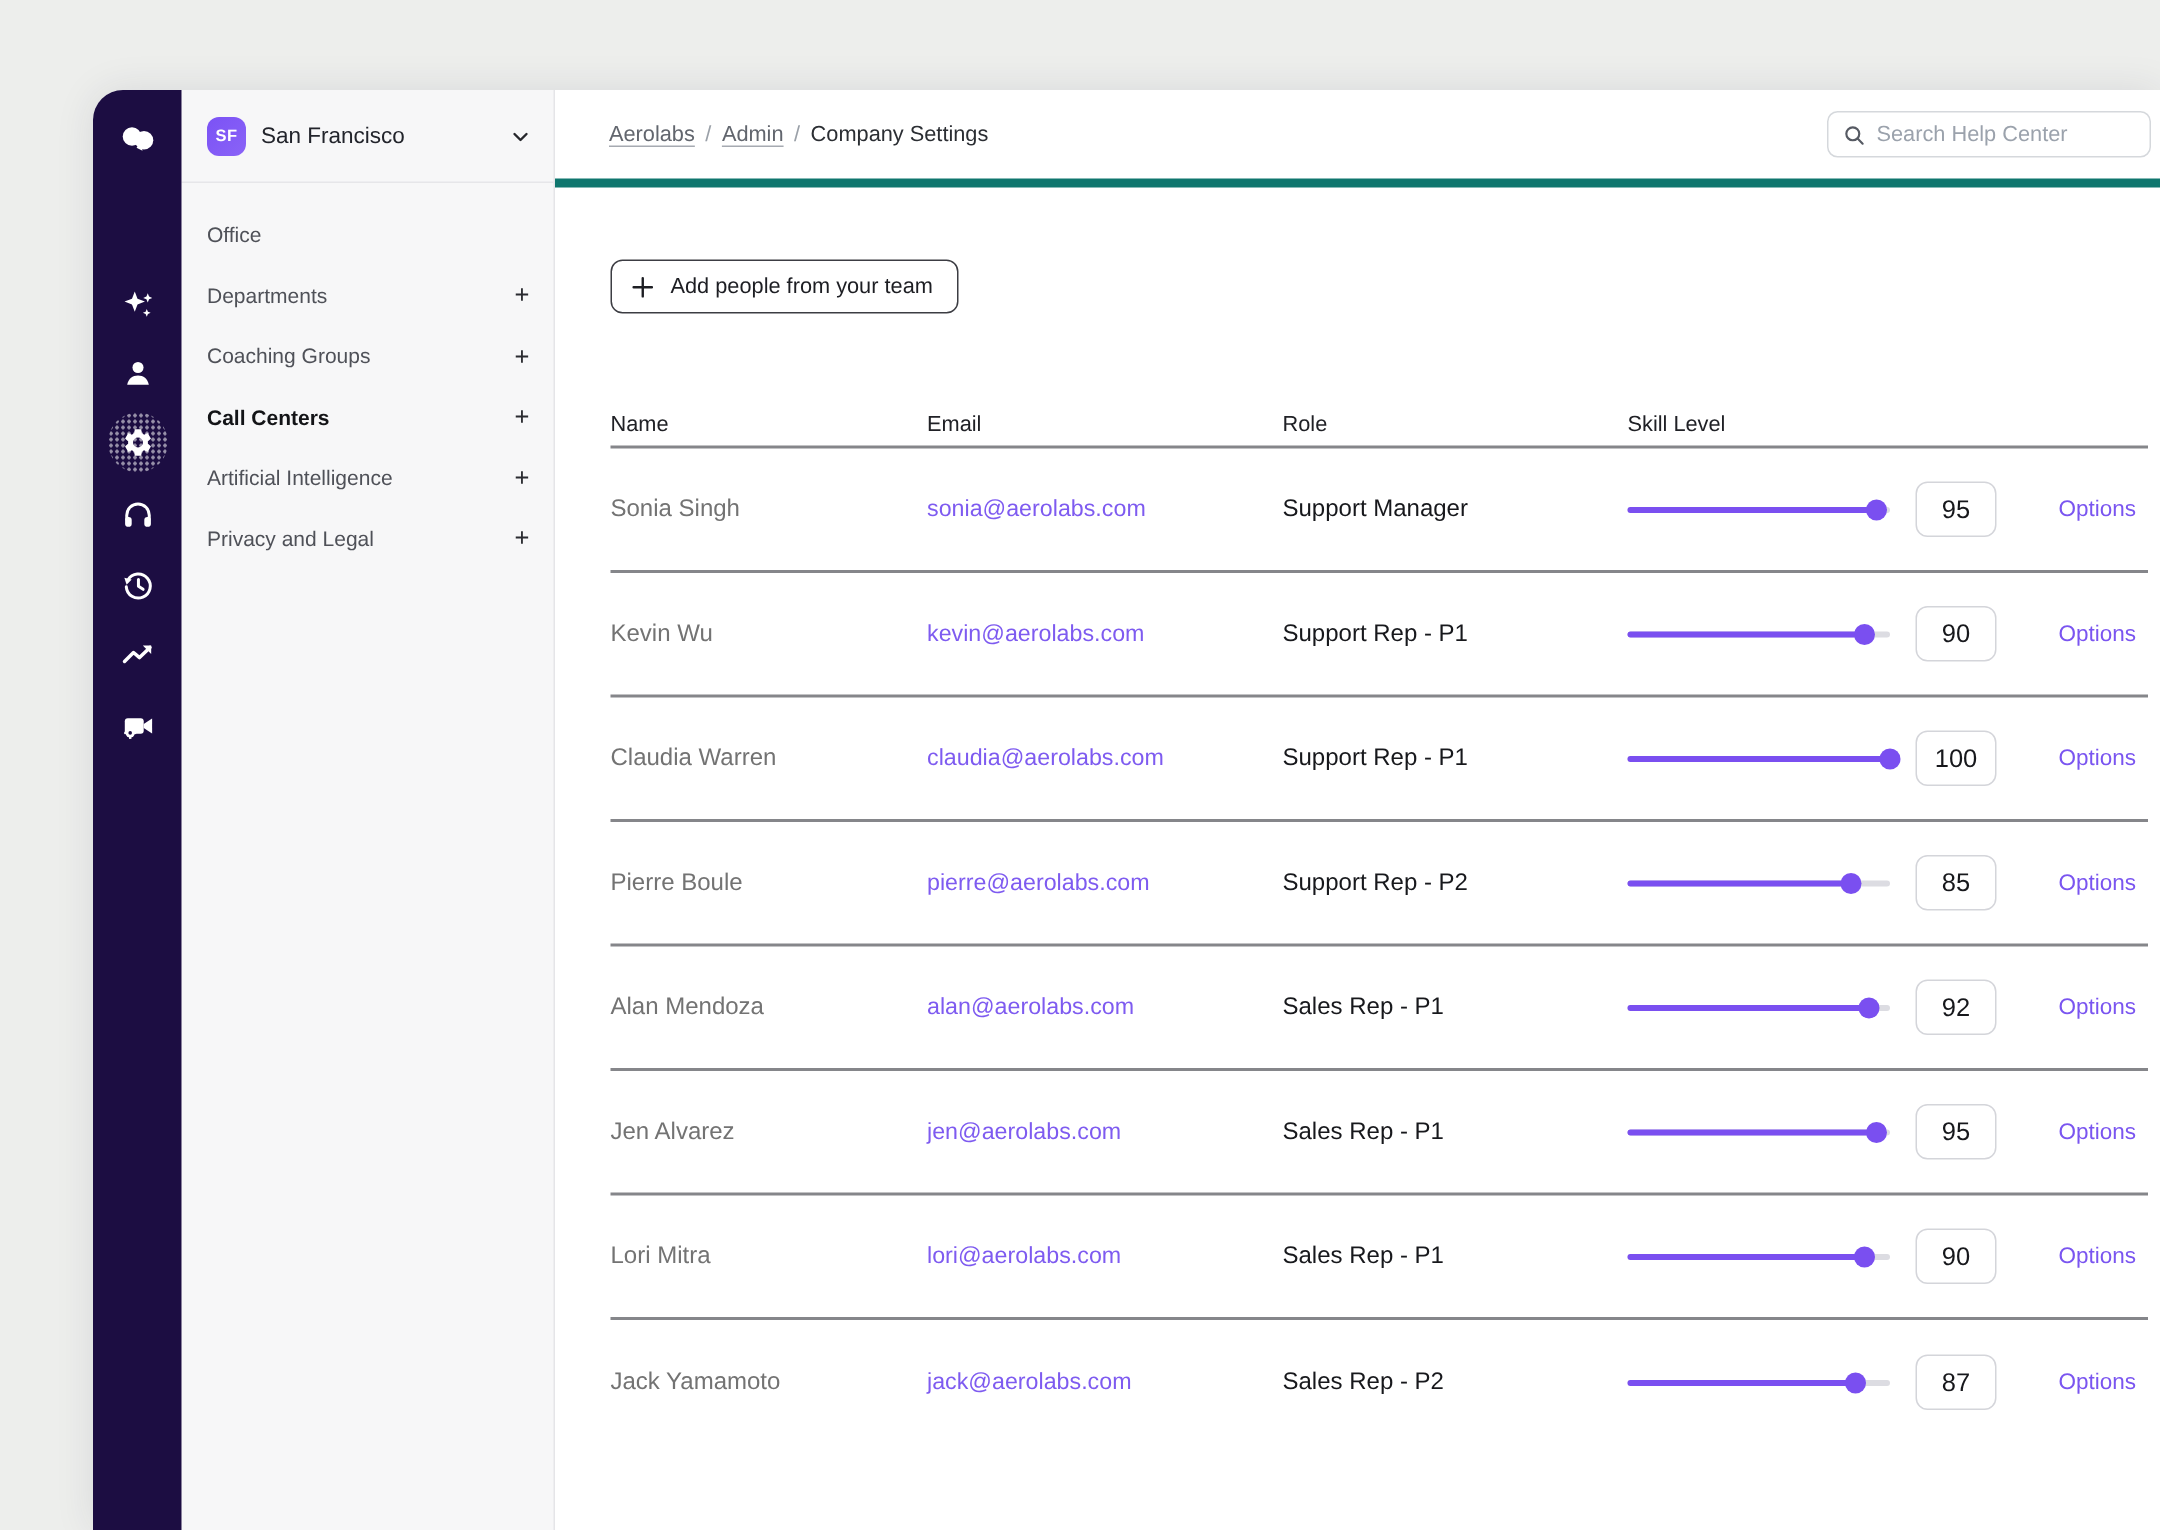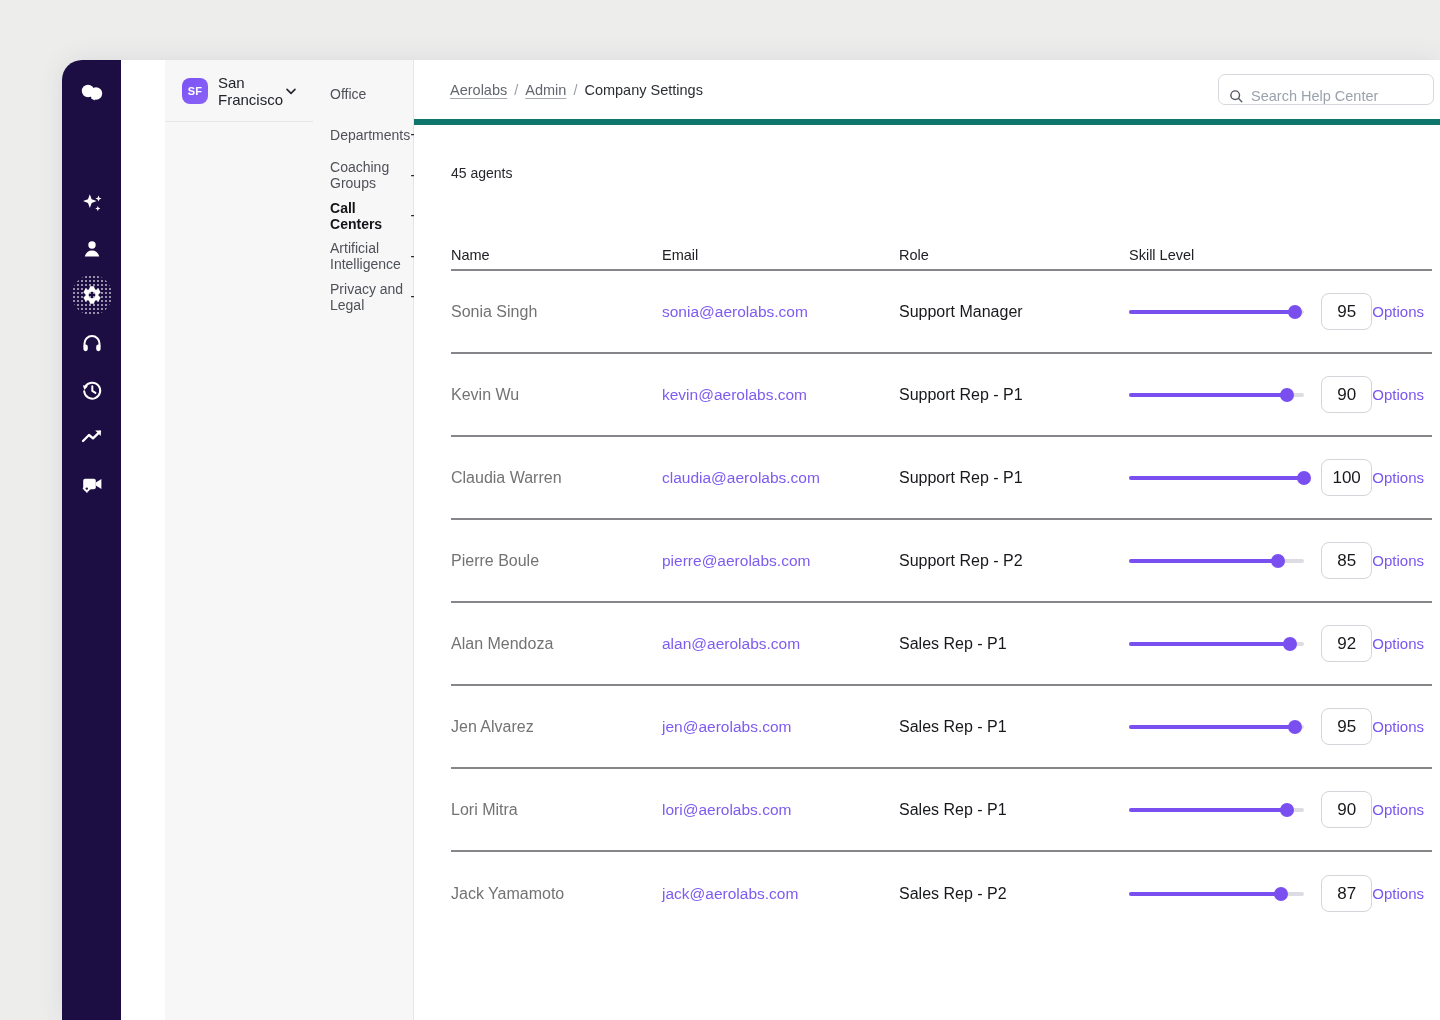--- a/index.html
+++ b/index.html
@@ -27,21 +27,21 @@
   .rail-active-circle {
     position:absolute; left:50%; transform:translateX(-50%);
     width:40px; height:40px; border-radius:50%;
     background-image:radial-gradient(rgba(255,255,255,.55) 1px, transparent 1.4px);
     background-size:4px 4px;
     display:flex; align-items:center; justify-content:center; cursor:pointer;
   }
   
   .sidebar {
     width:249px; flex:0 0 249px; background:#f7f7f8; border-right:1px solid #e5e5e8;
-    display:flex; flex-direction:row;margin-left:44px;
+    display:flex; flex-direction:column;
   }
   .sidebar-header {
     height:62px; flex:0 0 62px; display:flex; align-items:center;
     padding:0 14px 0 17px; border-bottom:1px solid #e6e6e9; cursor:pointer;
   }
   .ws-badge {
     width:26px; height:26px; border-radius:8px;
     background:linear-gradient(135deg,#7b52f5 0%,#8a63f7 100%);
     color:#fff; font-size:11px; font-weight:bold;
     display:flex; align-items:center; justify-content:center; letter-spacing:.3px;
@@ -63,21 +63,21 @@
   }
   .breadcrumb { font-size:14.5px; color:#9aa0a8; display:flex; gap:7px; align-items:center; }
   .crumb-link {
     color:#62666e; text-decoration:underline; text-underline-offset:3px;
     text-decoration-color:#a6aab1; cursor:pointer;
   }
   .crumb-current { color:#2b2e33; }
   .search-box {
     margin-left:auto; width:216px; height:31px; background:#fff;
     border:1px solid #d5d8dc; border-radius:7px;
-    display:flex; align-items:flex-end; padding:0 9px; gap:7px;
+    display:flex; align-items:center; padding:0 9px; gap:7px;
   }
   .search-box input {
     border:none; outline:none; flex:1; font-size:14.5px; min-width:0;
     font-family:"Liberation Sans", sans-serif; color:#33363c; background:transparent;
   }
   .search-box input::placeholder { color:#9ba2ac; }
   .content { flex:1; padding:28px 8px 0 37px; overflow:hidden; }
   .page-title { font-size:27px; font-weight:bold; color:#17181c; letter-spacing:.2px; }
   .add-btn {
     margin-top:20px; height:36px; display:inline-flex; align-items:center; gap:11px;
@@ -248,21 +248,28 @@
           <svg width="16" height="16" viewBox="0 0 20 20">
             <circle cx="9" cy="9" r="5.4" fill="none" stroke="#565a63" stroke-width="1.8"></circle>
             <path d="M13.2 13.2l4 4" stroke="#565a63" stroke-width="1.8" stroke-linecap="round"></path>
           </svg>
         </span>
         <input type="text" placeholder="Search Help Center" style="">
       </div>
     </div>
 
     <div class="content">
-      <div class="agent-count">45 agents</div>
+      <button class="add-btn">
+        <span>
+          <svg width="15" height="15" viewBox="0 0 16 16">
+              <path d="M8 1.5v13M1.5 8h13" stroke="#1d1e23" stroke-width="1.7" stroke-linecap="round"></path>
+            </svg>
+        </span>
+        <span>Add people from your team</span>
+      </button>
 
       <div class="thead">
         <div class="col-name">Name</div>
         <div class="col-email">Email</div>
         <div class="col-role">Role</div>
         <div class="col-skill">Skill Level</div>
       </div>
 
       <div>
   <div class="trow">

